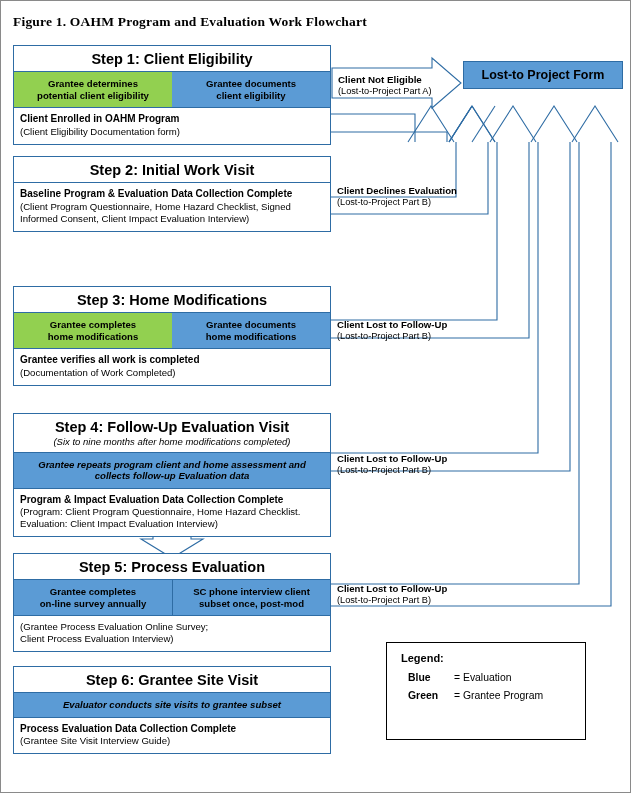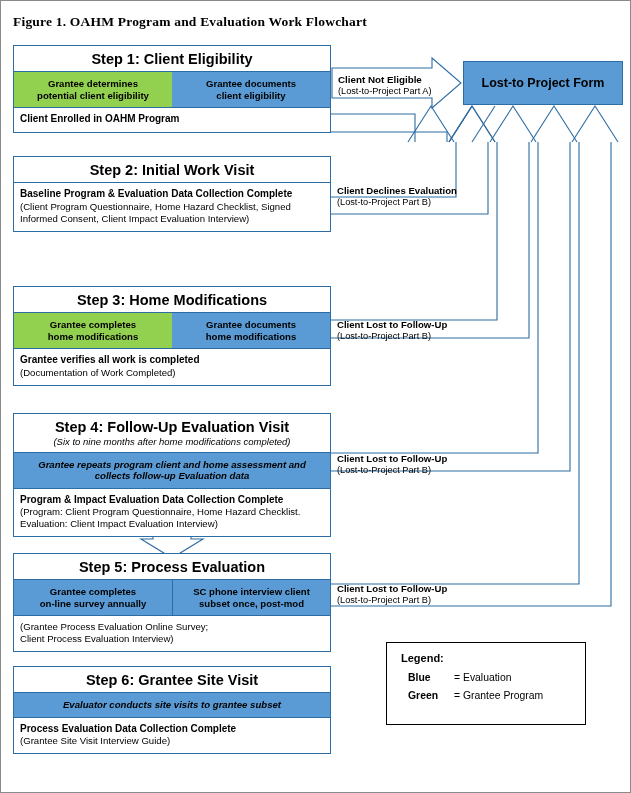--- a/index.html
+++ b/index.html
@@ -108,21 +108,21 @@
     display:block;
     font-size:9.6px;
     color:#000;
     line-height:1.25;
   }
 
   
   .ltp-box{
     position:absolute;
     left:462px; top:60px;
-    width:160px; height:44px;
+    width:160px; height:28px;
     box-sizing:border-box;
     border:1px solid #2e6ca4;
     background:#5B9BD5;
     background-image:radial-gradient(circle at 1px 1px, rgba(255,255,255,.55) .6px, transparent .7px);
     background-size:5px 5px;
     display:flex;align-items:center;justify-content:center;
     font-size:12.5px;font-weight:bold;color:#000;
   }
 
   
@@ -153,21 +153,21 @@
     position:absolute;
     left:0;top:0;
     width:631px;height:793px;
     pointer-events:none;
   }
 
   
   .legend{
     position:absolute;
     left:385px; top:641px;
-    width:200px; height:83px;
+    width:200px; height:98px;
     box-sizing:border-box;
     border:1px solid #000;
     background:#fff;
     padding:9px 0 0 14px;
   }
   .legend .lg-title{
     font-size:11px;font-weight:bold;color:#000;
     display:block;margin-bottom:8px;
   }
   .legend .row{
@@ -253,20 +253,21 @@
   <div class="step" style="top:44px;">
     <div class="step-head">
       <span class="t">Step 1: Client Eligibility</span>
     </div>
     <div class="strip">
       <div class="cell green">Grantee determines<br>potential client eligibility</div>
       <div class="cell blue">Grantee documents<br>client eligibility</div>
     </div>
     <div class="note">
       <span class="b">Client Enrolled in OAHM Program</span>
+      <span class="p">(Client Eligibility Documentation form)</span>
     </div>
   </div>
 
   <div class="step" style="top:155px;">
     <div class="step-head">
       <span class="t">Step 2: Initial Work Visit</span>
     </div>
     <div class="note">
       <span class="b">Baseline Program &amp; Evaluation Data Collection Complete</span>
       <span class="p">(Client Program Questionnaire, Home Hazard Checklist, Signed<br>Informed Consent, Client Impact Evaluation Interview)</span>

